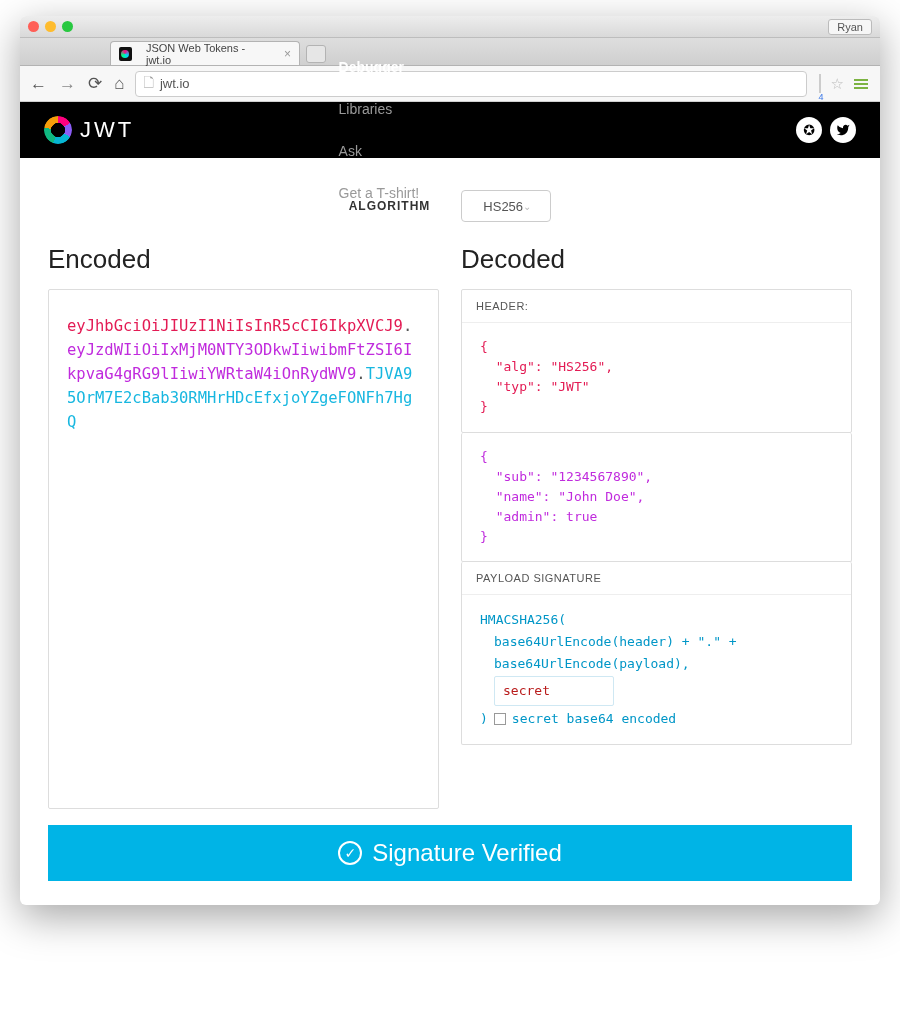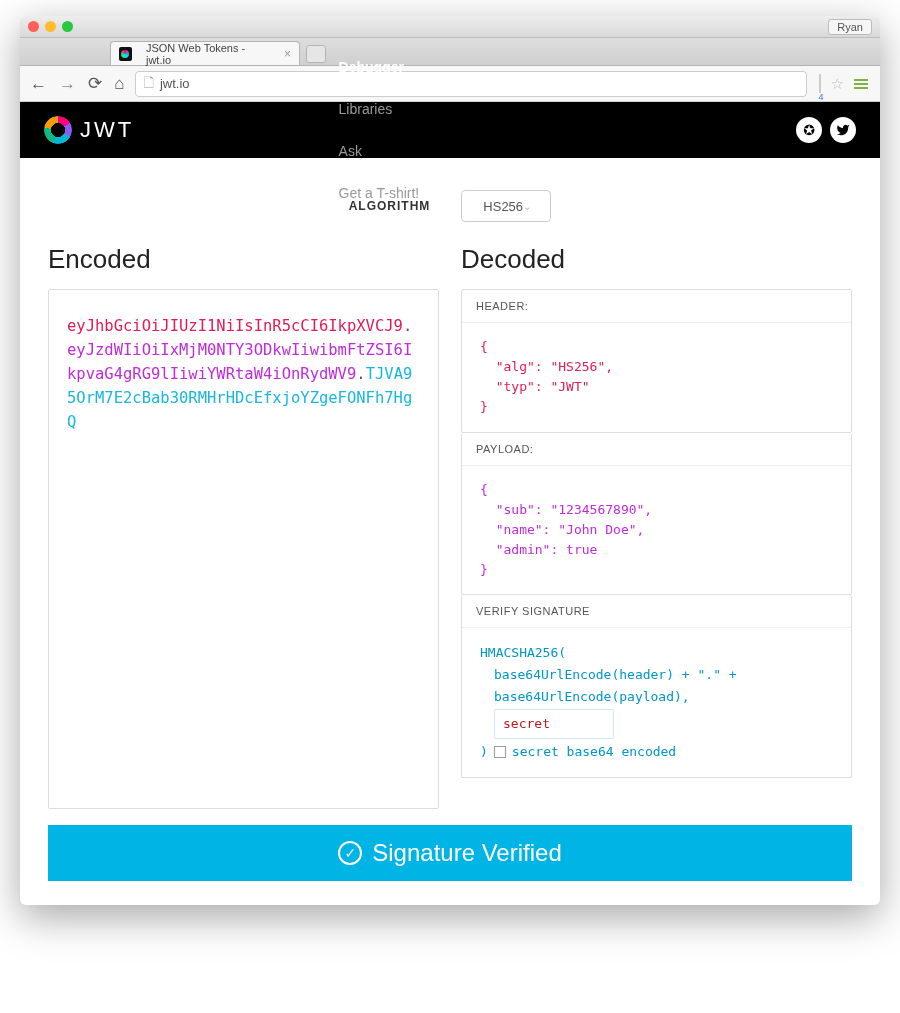--- a/index.html
+++ b/index.html
@@ -223,30 +223,29 @@
 
         <div class="box">
           <div class="section-head">HEADER:</div>
           <div class="json-block hdr-json">{
   "alg": "HS256",
   "typ": "JWT"
 }</div>
         </div>
 
         <div class="box">
-          <div class="section-head">PAYLOAD:</div>
           <div class="json-block pl-json">{
   "sub": "1234567890",
   "name": "John Doe",
   "admin": true
 }</div>
         </div>
 
         <div class="box">
-          <div class="section-head">VERIFY SIGNATURE</div>
+          <div class="section-head">PAYLOAD SIGNATURE</div>
           <div class="sig-block">
             <div>HMACSHA256(</div>
             <div style="padding-left:14px">base64UrlEncode(header) + "." +</div>
             <div style="padding-left:14px">base64UrlEncode(payload),</div>
             <div style="padding-left:14px"><input class="secret-input" value="secret" style=""></div>
             <div class="cb-row">
               <span>)</span>
               <span class="cb"></span>
               <span>secret base64 encoded</span>
             </div>

